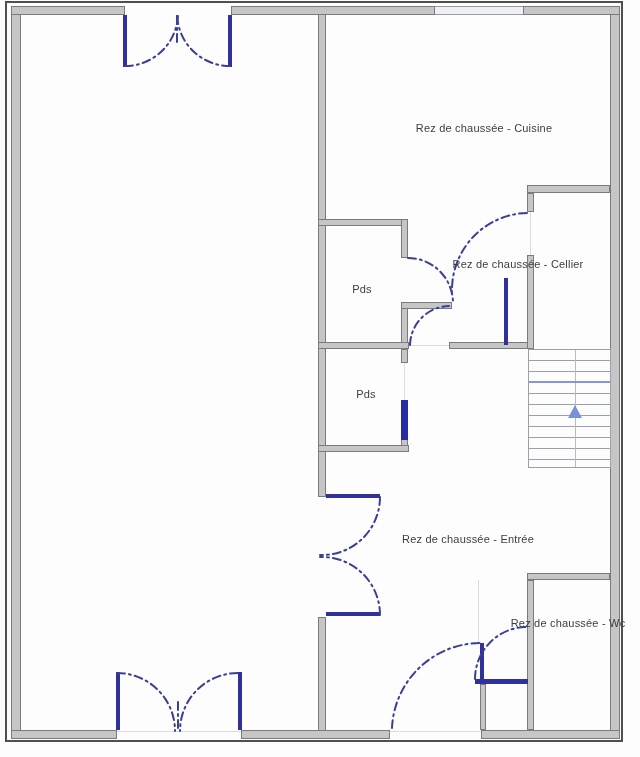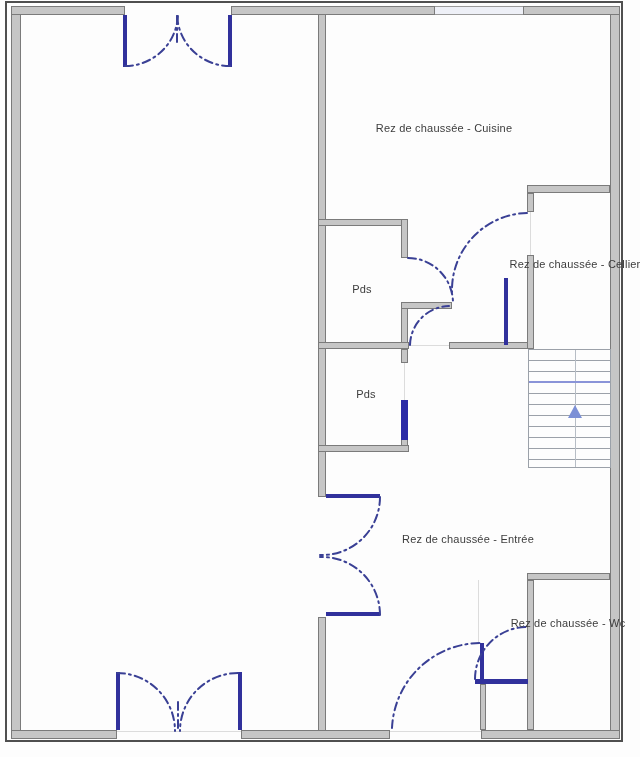--- a/index.html
+++ b/index.html
@@ -107,20 +107,20 @@
     <path class="arc" d="M 178 702 L 178 729"></path>
     <path class="arc" d="M 380 497 A 58 58 0 0 1 320 555"></path>
     <path class="arc" d="M 380 615 A 58 58 0 0 0 320 557"></path>
     <path class="arc" d="M 408 258 A 45 45 0 0 1 453 303"></path>
     <path class="arc" d="M 410 345 A 40 40 0 0 1 449 306"></path>
     <path class="arc" d="M 527 213 A 77 77 0 0 0 452 292"></path>
     <path class="arc" d="M 392 728 A 89 89 0 0 1 481 643"></path>
     <path class="arc" d="M 475 679 A 52 52 0 0 1 527 627"></path>
   </svg>
 
-  <div class="room-label" style="left:444px;top:128px;">Rez de chaussée - Cuisine</div>
-  <div class="room-label" style="left:575px;top:264px;">Rez de chaussée - Cellier</div>
+  <div class="room-label" style="left:484px;top:128px;">Rez de chaussée - Cuisine</div>
+  <div class="room-label" style="left:518px;top:264px;">Rez de chaussée - Cellier</div>
   <div class="room-label" style="left:362px;top:289px;">Pds</div>
   <div class="room-label" style="left:366px;top:394px;">Pds</div>
   <div class="room-label" style="left:468px;top:539px;">Rez de chaussée - Entrée</div>
   <div class="room-label" style="left:532px;top:623px;margin-left:36px;">Rez de chaussée - Wc</div>
 
 </div>
 
 </body></html>

